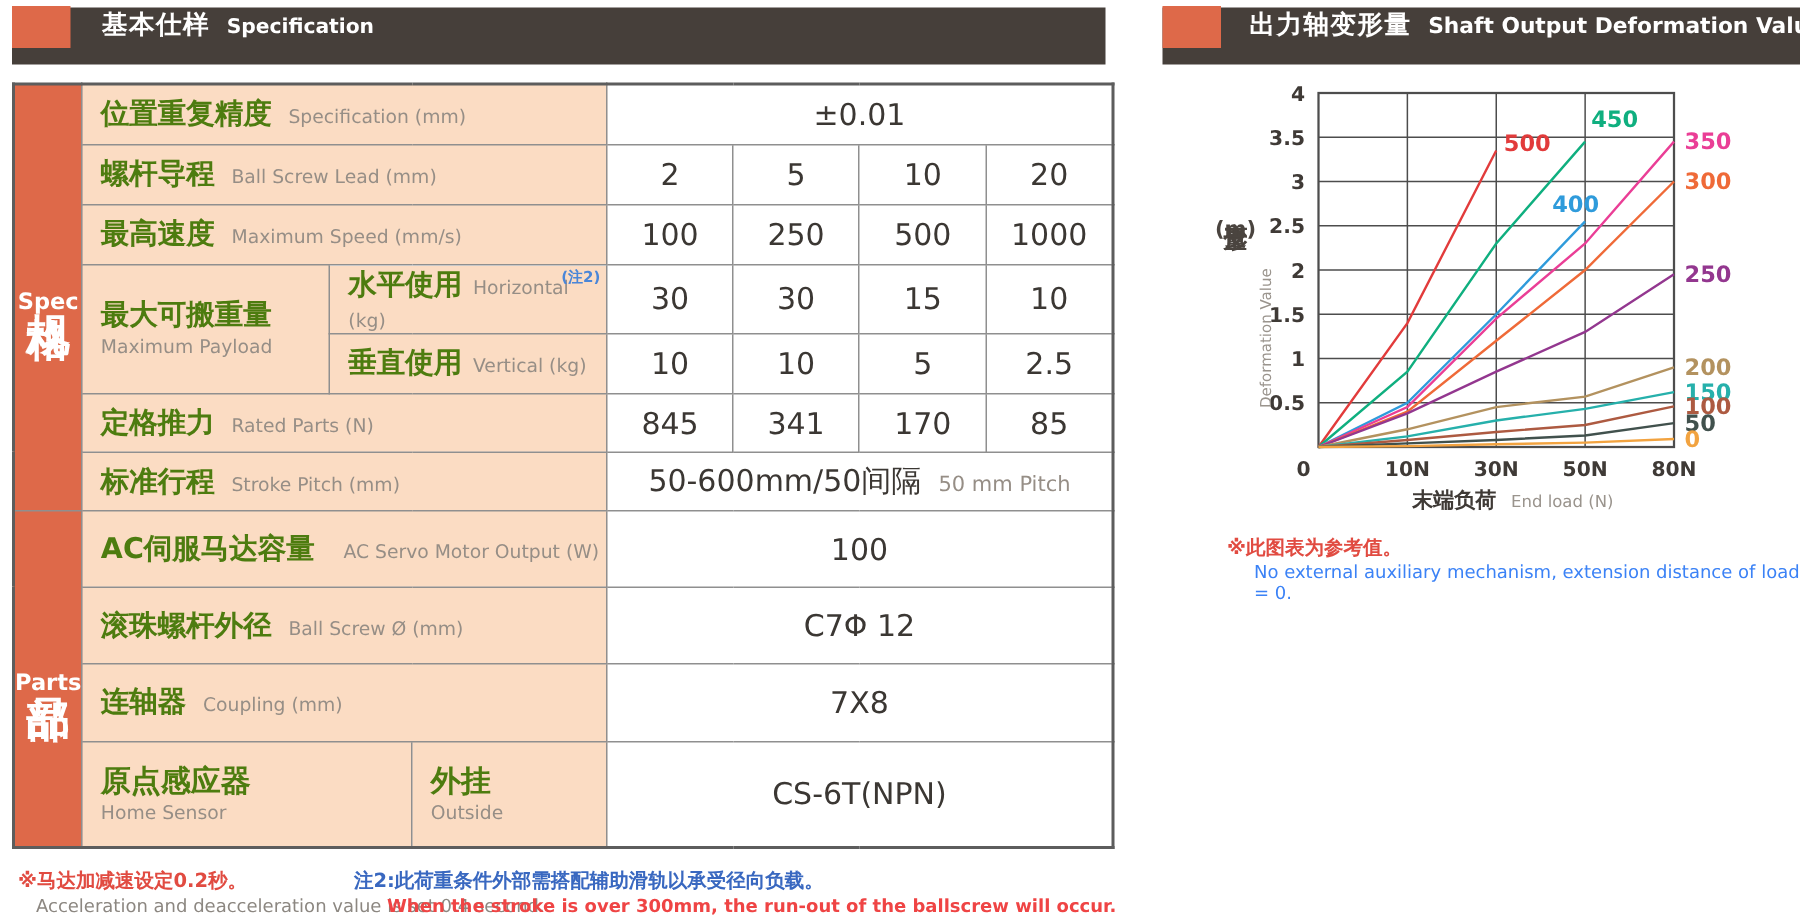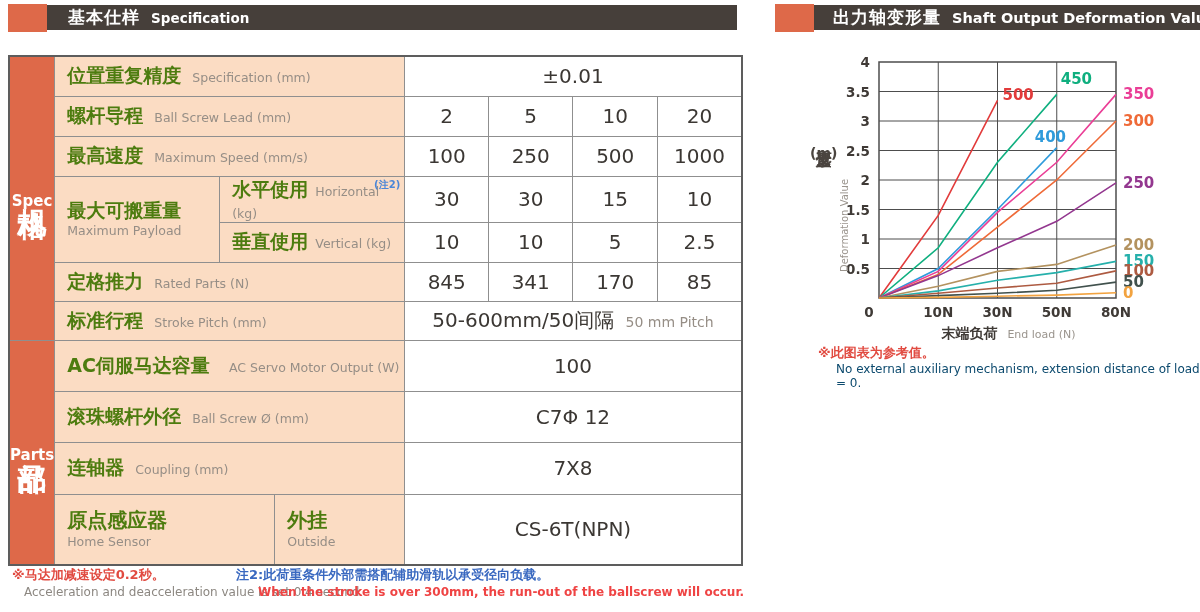--- a/index.html
+++ b/index.html
@@ -1,21 +1,21 @@
 <!DOCTYPE html>
 <html><head>
 <meta charset="utf-8">
 <style>
   * { margin:0; padding:0; box-sizing:border-box; }
   html,body { width:1200px; height:612px; background:#ffffff; overflow:hidden;
     font-family:"DejaVu Sans","Liberation Sans",sans-serif; }
-  .abs { position:absolute; }
-
-  
-  .sec-header-bar { position:absolute; height:25px; background:#463f3a; display:flex; align-items:center; }
+  .abs { position:absolute;margin-top:12px; }
+
+  
+  .sec-header-bar { position:absolute; height:38px; background:#463f3a; display:flex; align-items:flex-start; }
   .sec-header-sq { position:absolute; width:39px; height:28px; background:#de6949; }
   .sec-header-text { color:#ffffff; white-space:nowrap; padding-left:14px; }
   .sec-title-cn { font-size:17px; font-weight:bold; letter-spacing:1px; }
   .sec-title-en { font-size:13.5px; font-weight:bold; margin-left:6px; }
 
   
   table.spec { position:absolute; left:8px; top:55px; border-collapse:collapse;
     border:2px solid #5d5d5d; table-layout:fixed; }
   table.spec td { border:1px solid #8f8f8f; vertical-align:middle; }
   td.side { background:#de6949; text-align:right; color:#fff; }
@@ -258,13 +258,13 @@
     </svg>
   <div id="y-title">
     <div class="ycn-col">
       <span class="ycn">变形量</span>
       <span class="yunit">(m)</span>
     </div>
     <span class="yen">Deformation Value</span>
   </div>
 </div>
 <div class="abs fn-red" style="left:818px; top:344px;">※此图表为参考值。</div>
-<div class="abs fn-gray" style="left:836px; top:362px; color:#0c4a6e;">No external auxiliary mechanism, extension distance of load = 0.</div>
+<div class="abs fn-gray" style="left:836px; top:362px; color:#3b82f6;">No external auxiliary mechanism, extension distance of load = 0.</div>
 
 </body></html>

